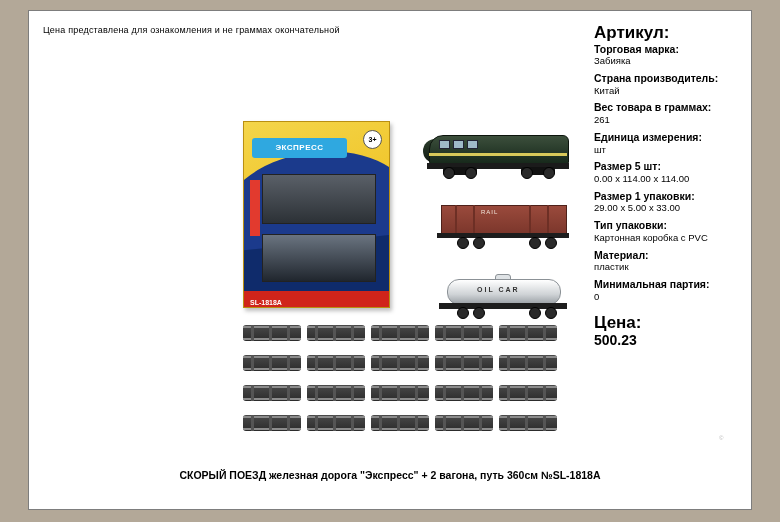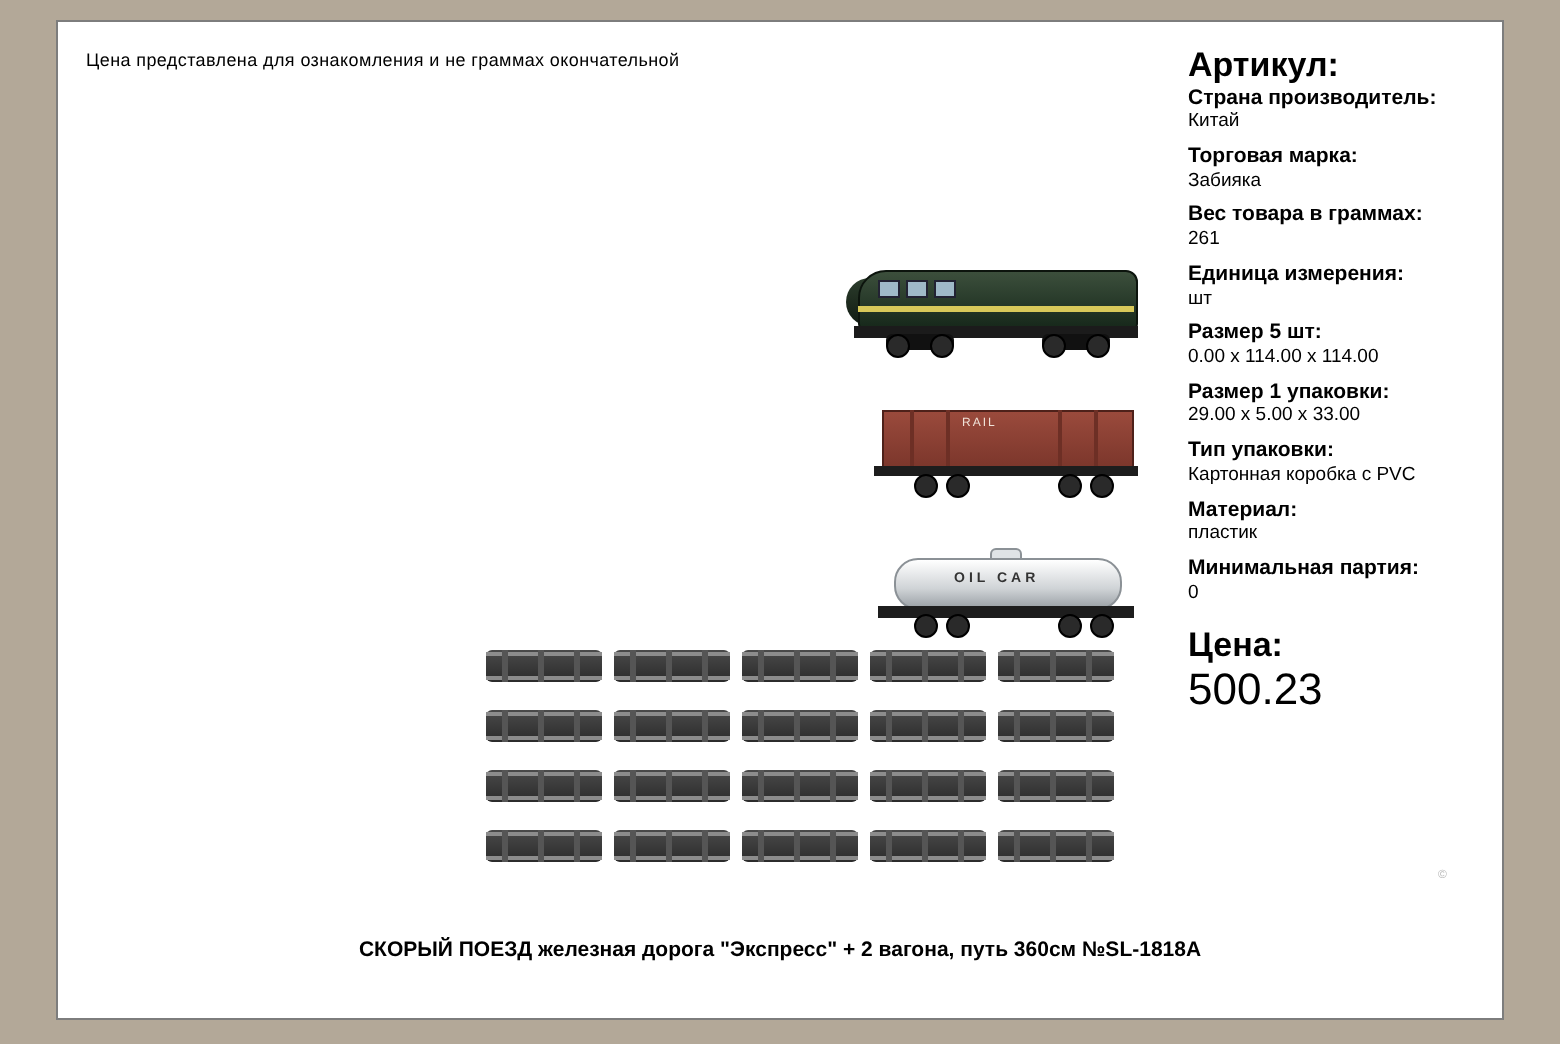--- a/index.html
+++ b/index.html
@@ -66,22 +66,22 @@
     font-size: 9.5px;
     line-height: 1.25;
   }
   .price-label {
     font-size: 17px;
     font-weight: bold;
     line-height: 1.15;
     margin-top: 10px;
   }
   .price-value {
-    font-size: 22px;
-    font-weight: normal;
+    font-size: 14px;
+    font-weight: bold;
     line-height: 1.15;
   }
 
   
   .caption {
     position: absolute;
     left: 0;
     right: 0;
     bottom: 28px;
     text-align: center;
@@ -403,20 +403,32 @@
 </head>
 <body>
 
 <div id="page">
   <div id="sheet">
 
     <div class="disclaimer">Цена представлена для ознакомления и не граммах окончательной</div>
 
     <div class="photo">
 
+      <div class="box">
+        <div class="blue-swoosh"></div>
+        <div class="swoosh2"></div>
+        <div class="title-band">ЭКСПРЕСС</div>
+        <div class="age-badge">3+</div>
+        <div class="sidebar-text"></div>
+        <div class="inner-photo"></div>
+        <div class="inner-photo2"></div>
+        <div class="red-foot">
+          <span>SL-1818A</span>
+        </div>
+      </div>
 
       <div class="loco">
         <div class="nose"></div>
         <div class="body"></div>
         <div class="stripe"></div>
         <div class="win" style="left:16px;"></div>
         <div class="win" style="left:30px;"></div>
         <div class="win" style="left:44px;"></div>
         <div class="skirt"></div>
         <div class="wheelset" style="left:20px;top:38px;width:34px;height:8px;"></div>
@@ -616,26 +628,26 @@
             <div class="tie" style="left:26px;"></div>
             <div class="tie" style="left:44px;"></div>
           </div>
       </div>
     </div>
 
     <div class="info-col">
       <div class="art-label">Артикул:</div>
 
       <div class="spec">
+        <div class="k">Торговая марка:</div>
+        <div class="v">Забияка</div>
+      </div>
+      <div class="spec">
         <div class="k">Страна производитель:</div>
         <div class="v">Китай</div>
-      </div>
-      <div class="spec">
-        <div class="k">Торговая марка:</div>
-        <div class="v">Забияка</div>
       </div>
       <div class="spec">
         <div class="k">Вес товара в граммах:</div>
         <div class="v">261</div>
       </div>
       <div class="spec">
         <div class="k">Единица измерения:</div>
         <div class="v">шт</div>
       </div>
       <div class="spec">

